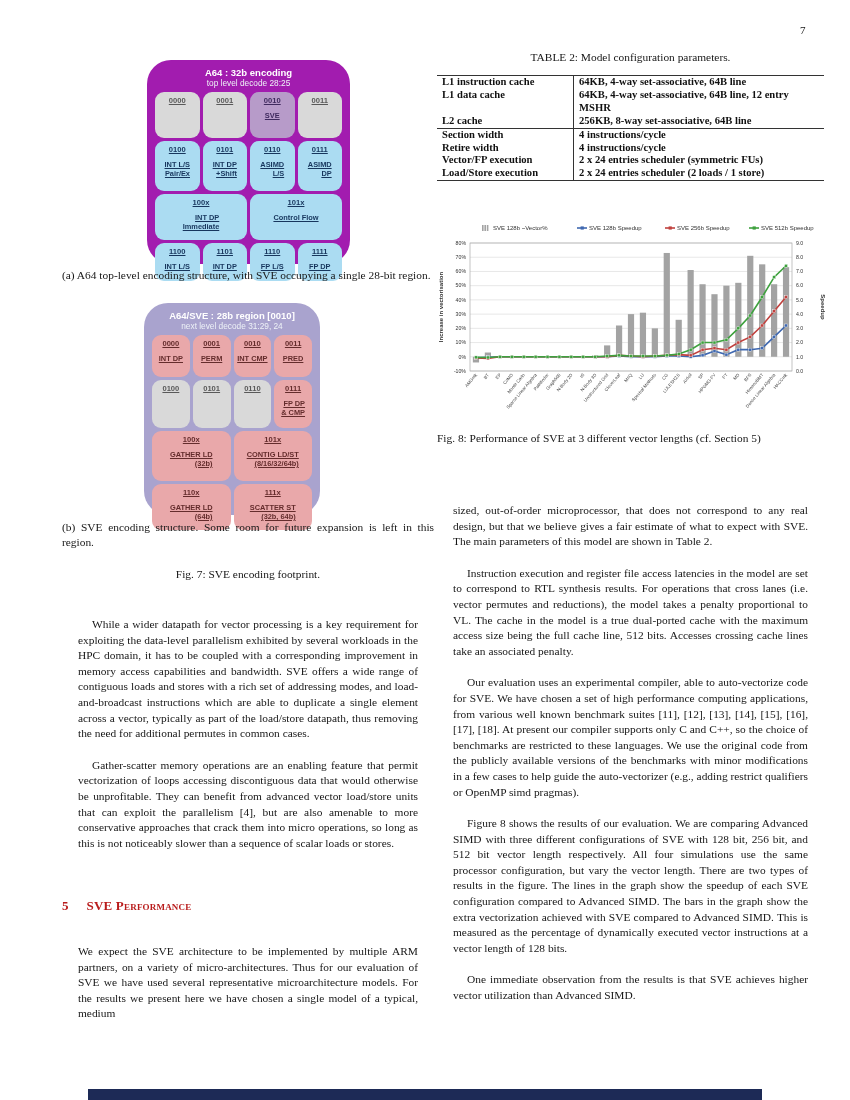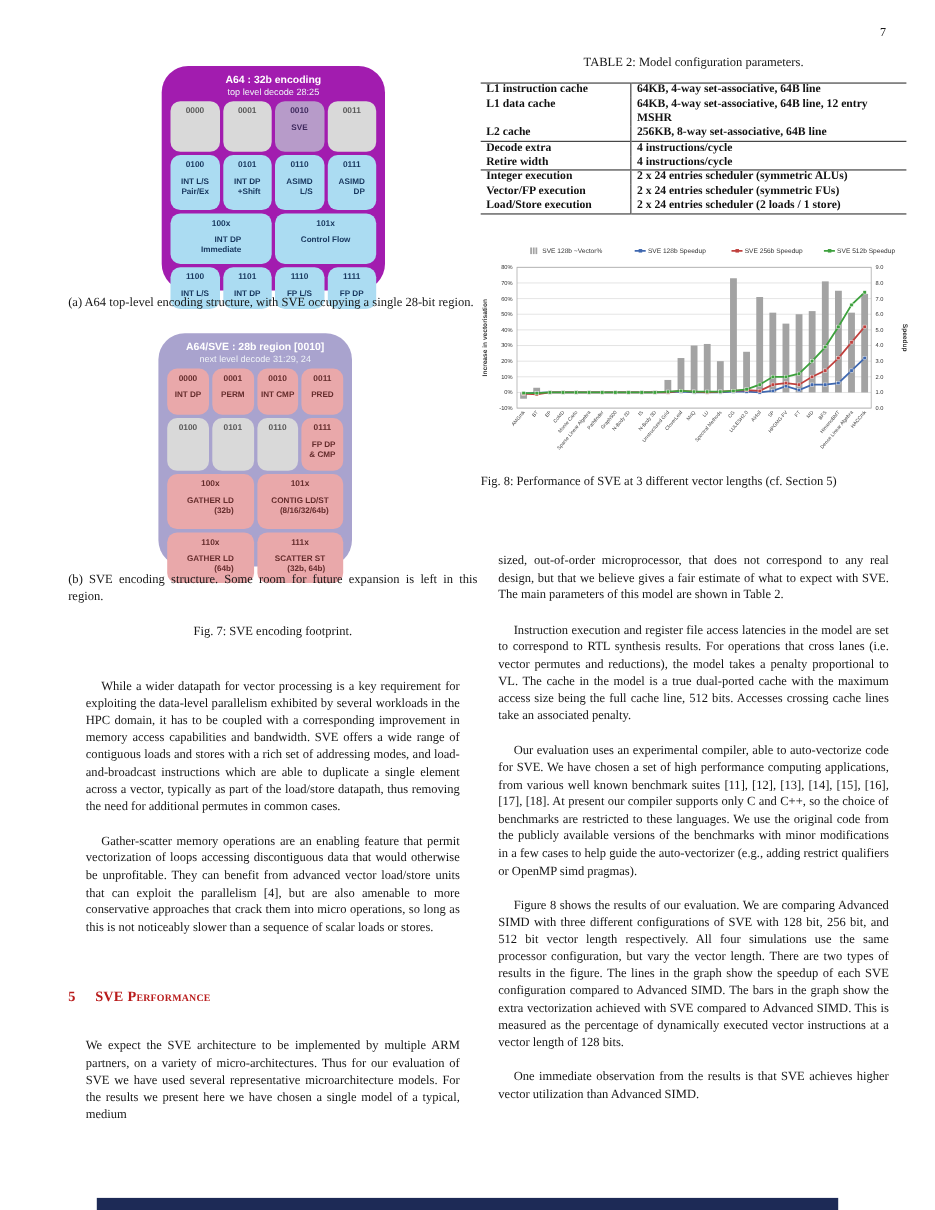--- a/index.html
+++ b/index.html
@@ -38,21 +38,21 @@
   #fig-b{left:144px;top:303px;width:176px;height:212px;background:#a9a3ce;}
   .enc-title{text-align:center;color:#fff;font-family:"Liberation Sans",sans-serif;
       font-weight:bold;font-size:9.5px;line-height:11px;}
   .enc-sub{text-align:center;color:#eef2f7;font-family:"Liberation Sans",sans-serif;
       font-size:8.3px;line-height:10px;margin-bottom:4px;}
   .enc-grid{display:grid;grid-template-columns:repeat(4,1fr);gap:3px;}
   #fig-a .enc-grid{grid-template-rows:46px 50px 46px 38px;}
   #fig-b .enc-grid{grid-template-rows:42px 48px 50px 46px;}
   .enc-cell{border-radius:9px;display:flex;flex-direction:column;align-items:center;
       padding:4px 1px 2px 1px;box-sizing:border-box;
-      font-family:"Liberation Sans",sans-serif;font-weight:bold;}
+      font-family:"Liberation Sans",sans-serif;font-weight:bold;text-decoration:underline;}
   .enc-cell.span2{grid-column:span 2;}
   .enc-code{font-size:7.6px;line-height:9px;}
   .enc-label{font-size:7.4px;line-height:9px;text-align:right;white-space:pre-line;margin-top:6px;}
   .enc-cell.blue{background:#abdcf2;color:#17365d;}
   .enc-cell.gray{background:#d9d9d9;color:#595959;}
   .enc-cell.purple{background:#b79bc9;color:#3f2a5e;}
   .enc-cell.pink{background:#e9a8aa;color:#642c2c;}
   
   #chart{position:absolute;left:436px;top:221px;width:392px;height:207px;}
   
@@ -210,30 +210,26 @@
         </tr>
         <tr>
           <td class="c1">L1 data cache</td>
           <td class="c2">64KB, 4-way set-associative, 64B line, 12 entry MSHR</td>
         </tr>
         <tr>
           <td class="c1">L2 cache</td>
           <td class="c2">256KB, 8-way set-associative, 64B line</td>
         </tr>
         <tr class="group-start">
-          <td class="c1">Decode extra</td>
+          <td class="c1">Section width</td>
           <td class="c2">4 instructions/cycle</td>
         </tr>
         <tr>
           <td class="c1">Retire width</td>
           <td class="c2">4 instructions/cycle</td>
-        </tr>
-        <tr class="group-start">
-          <td class="c1">Integer execution</td>
-          <td class="c2">2 x 24 entries scheduler (symmetric ALUs)</td>
         </tr>
         <tr>
           <td class="c1">Vector/FP execution</td>
           <td class="c2">2 x 24 entries scheduler (symmetric FUs)</td>
         </tr>
         <tr>
           <td class="c1">Load/Store execution</td>
           <td class="c2">2 x 24 entries scheduler (2 loads / 1 store)</td>
         </tr>
       </tbody>

